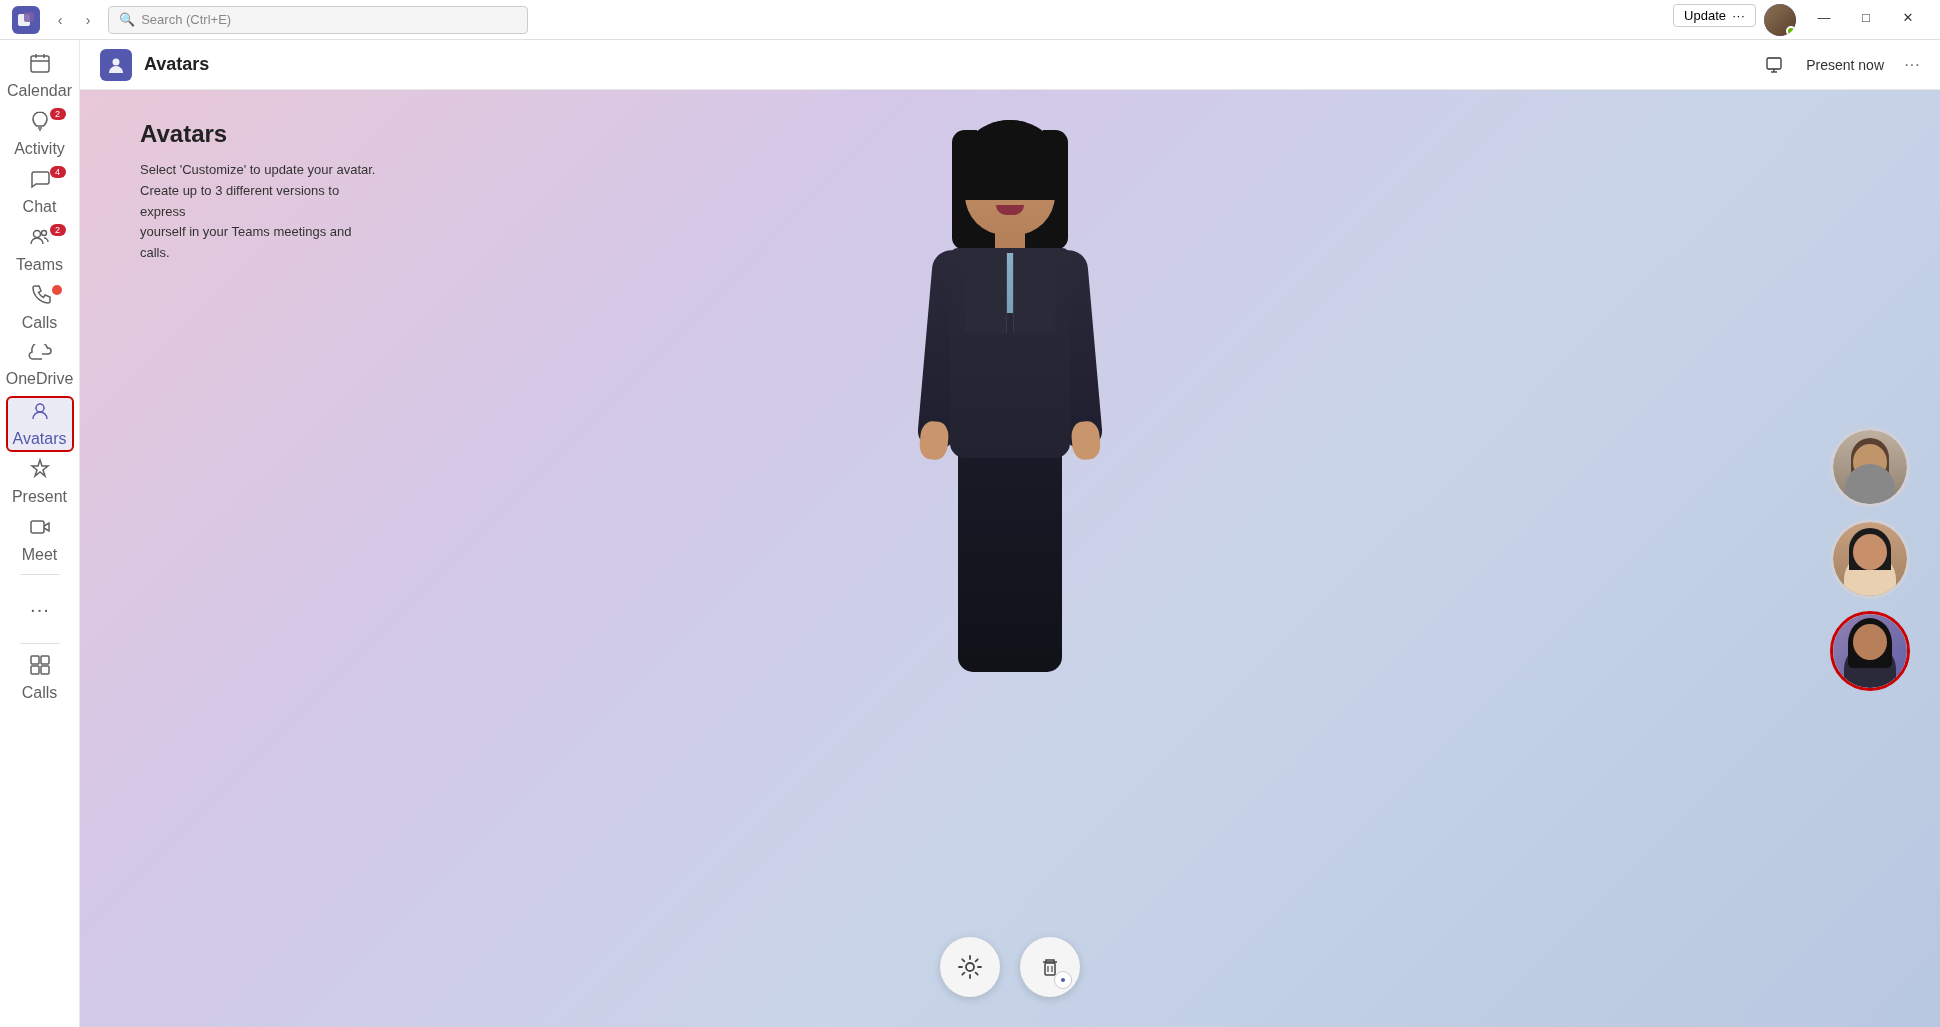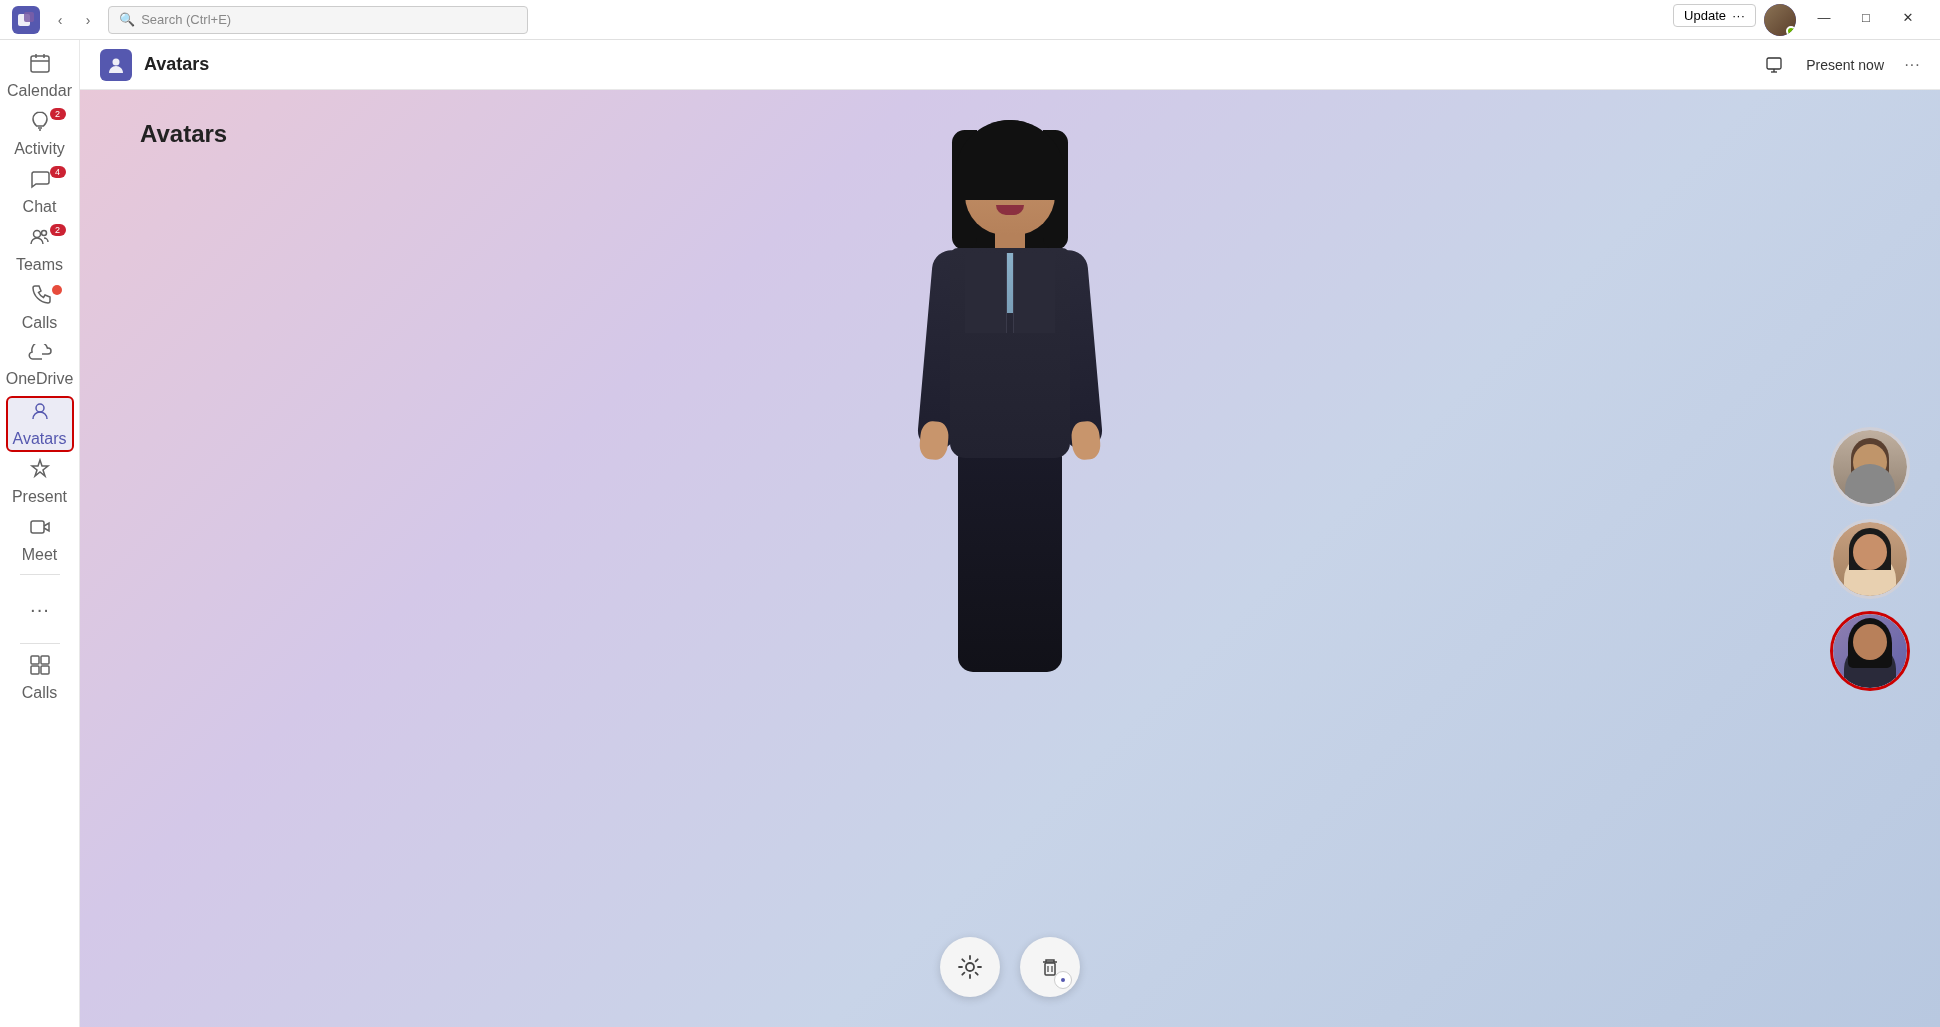--- a/index.html
+++ b/index.html
@@ -388,20 +388,25 @@
           <span>Present now</span>
         </div>
         <span class="more-btn">···</span>
       </div>
     </div>
 
     <div class="avatar-canvas">
 
       <div class="info-panel">
         <div class="info-title">Avatars</div>
+        <div class="info-desc">
+          <span>Select 'Customize' to update your avatar.</span><br>
+          <span>Create up to 3 different versions to express</span><br>
+          <span>yourself in your Teams meetings and calls.</span>
+        </div>
       </div>
 
       <div class="avatar-figure">
         <div class="avatar-body">
 
           <div style="position:relative; margin-top: 10px; z-index:2;">
 
             <div style="position:relative; width:140px; height:560px; margin:0 auto;">
 
               <div style="position:absolute; top:0; left:20px; width:100px; height:160px; background:#111; border-radius:50px 50px 15px 15px; z-index:1;"></div>

